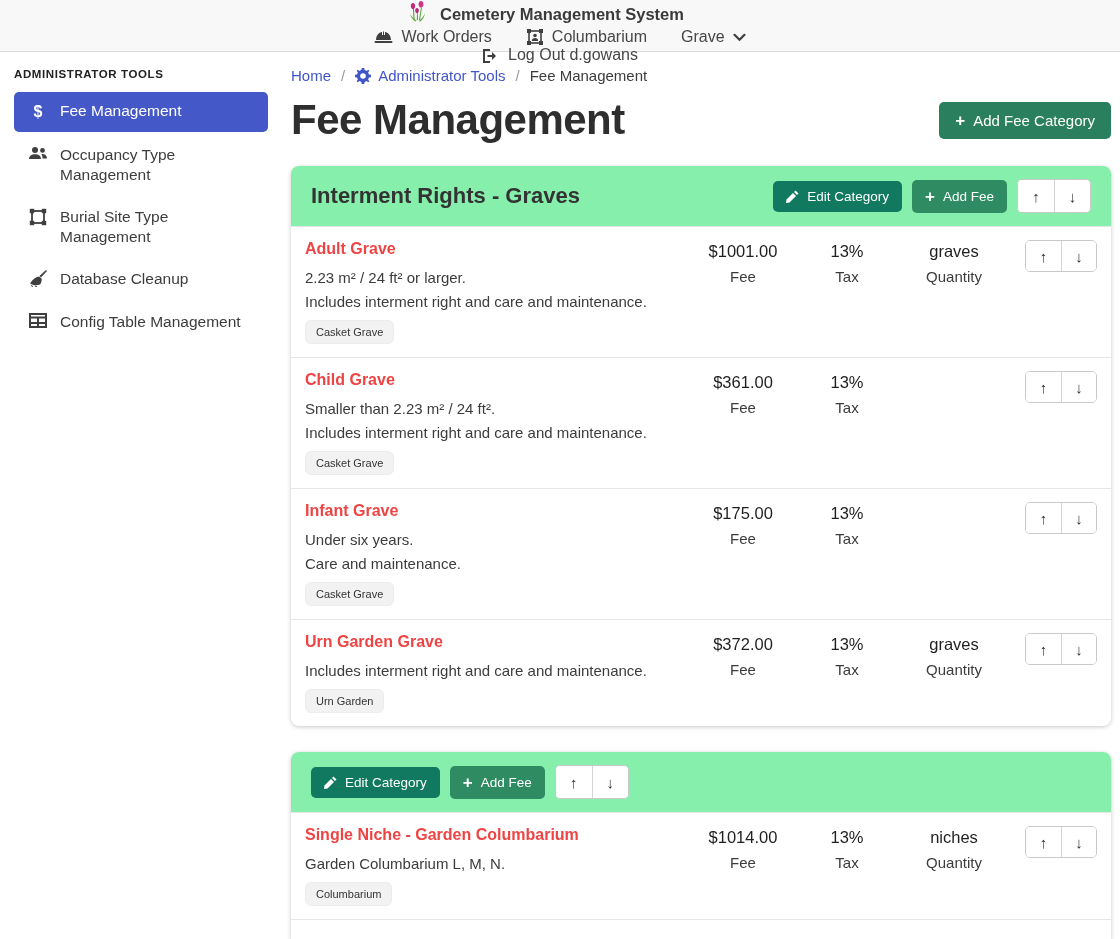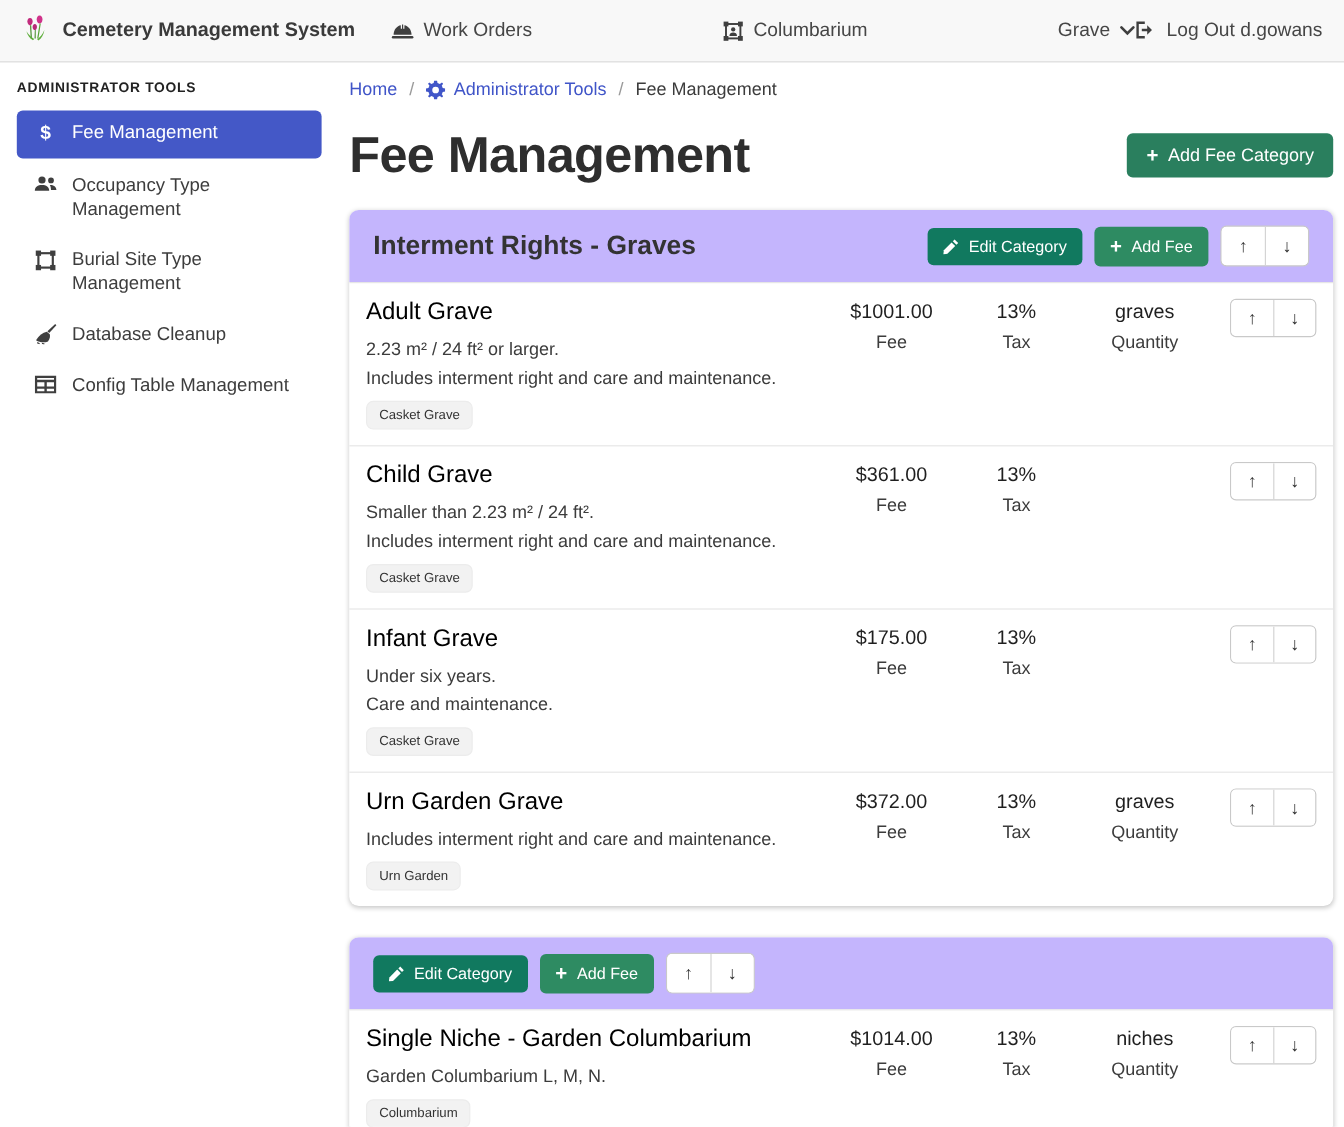--- a/index.html
+++ b/index.html
@@ -1,72 +1,72 @@
 <!DOCTYPE html>
 <html><head>
 <meta charset="utf-8">
 <style>
   * { margin:0; padding:0; box-sizing:border-box; }
   html,body { width:1120px; height:939px; overflow:hidden; background:#fff;
     font-family:"Liberation Sans", sans-serif; color:#333; }
 
   
   .navbar { height:52px; background:#f8f8f8; border-bottom:1px solid #dcdcdc;
-    display:flex; align-items:center; padding:0 18px; }
+    display:flex; align-items:center; padding:0 18px;flex-direction:column; }
   .brand { display:flex; align-items:center; gap:8px; margin-right:30px; }
   .brand-title { font-size:16.5px; font-weight:700; color:#3a3a3a; }
-  .nav-links { display:flex; align-items:center; gap:23px; flex:1;justify-content:space-between; }
+  .nav-links { display:flex; align-items:center; gap:34px; flex:1;justify-content:space-between; }
   .nav-item { display:flex; align-items:center; gap:8px; font-size:16px; color:#464646; cursor:pointer; }
   .nav-item svg { display:block; }
   .logout { display:flex; align-items:center; gap:8px; font-size:16px; color:#464646; cursor:pointer; }
 
   
   .layout { display:flex; height:887px; }
   .sidebar { width:280px; padding:12px 12px 0 14px; flex-shrink:0; }
   .sidebar-heading { font-size:11.5px; letter-spacing:.6px; color:#222; font-weight:700; margin:4px 0 12px 0; }
   .side-item { display:flex; align-items:flex-start; gap:12px; padding:9px 10px 9px 14px;
     border-radius:5px; font-size:15.5px; color:#3d3d3d; margin-bottom:4px; cursor:pointer; line-height:1.3; }
   .side-item .s-icon { width:20px; flex-shrink:0; display:flex; justify-content:center; margin-top:1px; }
   .side-item.active { background:#4458c7; color:#fff; font-weight:400; }
   .side-item.active .s-icon { color:#fff; }
 
   .main { flex:1; padding:14px 9px 0 11px; }
 
   
-  .breadcrumb { display:flex; align-items:flex-end; gap:10px; font-size:15px; margin-bottom:22px; }
+  .breadcrumb { display:flex; align-items:flex-end; gap:10px; font-size:15px; margin-bottom:12px; }
   .crumb-link { color:#4055c8; text-decoration:none; cursor:pointer; display:flex; align-items:center; gap:7px; }
   .crumb-sep { color:#9a9a9a; }
   .crumb-current { color:#3c3c3c; }
 
   
   .page-head { display:flex; align-items:flex-start; justify-content:space-between; margin-bottom:22px; }
   .page-title { font-size:42px; font-weight:600; color:#2e2e2e; letter-spacing:-.5px; }
   .btn { border:none; border-radius:5px; color:#fff; cursor:pointer;
     display:inline-flex; align-items:center; gap:8px; font-family:inherit; }
   .btn-add-category { background:#2a7f5e; font-size:15px; padding:10px 16px; margin-top:6px; }
   .plus-glyph { font-size:17px; font-weight:700; line-height:1; }
 
   
   .card { border-radius:8px; box-shadow:0 1px 4px rgba(0,0,0,.22); margin-bottom:26px; overflow:hidden; background:#fff; }
-  .card-header { background:#c4b5fd; padding:13px 20px; display:flex; align-items:center; justify-content:space-between; }
+  .card-header { background:#86efac; padding:13px 20px; display:flex; align-items:center; justify-content:space-between; }
   .card-title { font-size:22px; font-weight:600; color:#333; }
   .card-actions { display:flex; align-items:center; gap:10px; }
   .btn-edit { background:#11795f; font-size:13.5px; padding:8px 13px; }
   .btn-addfee { background:#2e8b62; font-size:13.5px; padding:8px 13px; }
   .arrow-group { display:inline-flex; background:#fff; border:1px solid #c9c9c9; border-radius:5px; overflow:hidden; }
   .arrow-btn { width:36px; height:32px; background:#fff; border:none; cursor:pointer;
     font-size:15px; color:#333; display:flex; align-items:center; justify-content:center; }
   .arrow-btn + .arrow-btn { border-left:1px solid #d4d4d4; }
   .arrow-group.small .arrow-btn { width:35px; height:30px; }
 
   
   .fee-row { display:flex; padding:13px 14px 13px 14px; border-top:1px solid #e6e6e6; }
   .fee-row:first-child { border-top:none; }
   .fee-main { flex:1; min-width:0; }
-  .fee-name { font-size:20px; font-weight:400; color:#000000; text-decoration:none; cursor:pointer; display:inline-block; margin-bottom:4px; }
+  .fee-name { font-size:16px; font-weight:700; color:#ef4444; text-decoration:none; cursor:pointer; display:inline-block; margin-bottom:4px; }
   .fee-desc { font-size:15px; color:#3c3c3c; margin-top:7px; }
   .badge { display:inline-block; background:#f2f2f2; border:1px solid #ececec; border-radius:6px;
     padding:5px 10px; font-size:11px; color:#333; margin-top:10px; }
   .col { text-align:center; padding-top:2px; }
   .col .val { font-size:16.5px; color:#1f1f1f; }
   .col .lbl { font-size:15px; color:#3c3c3c; margin-top:7px; }
   .fee-col { width:112px; }
   .tax-col { width:96px; }
   .qty-col { width:118px; }
   .row-arrows { width:84px; display:flex; justify-content:flex-end; align-items:flex-start; }

